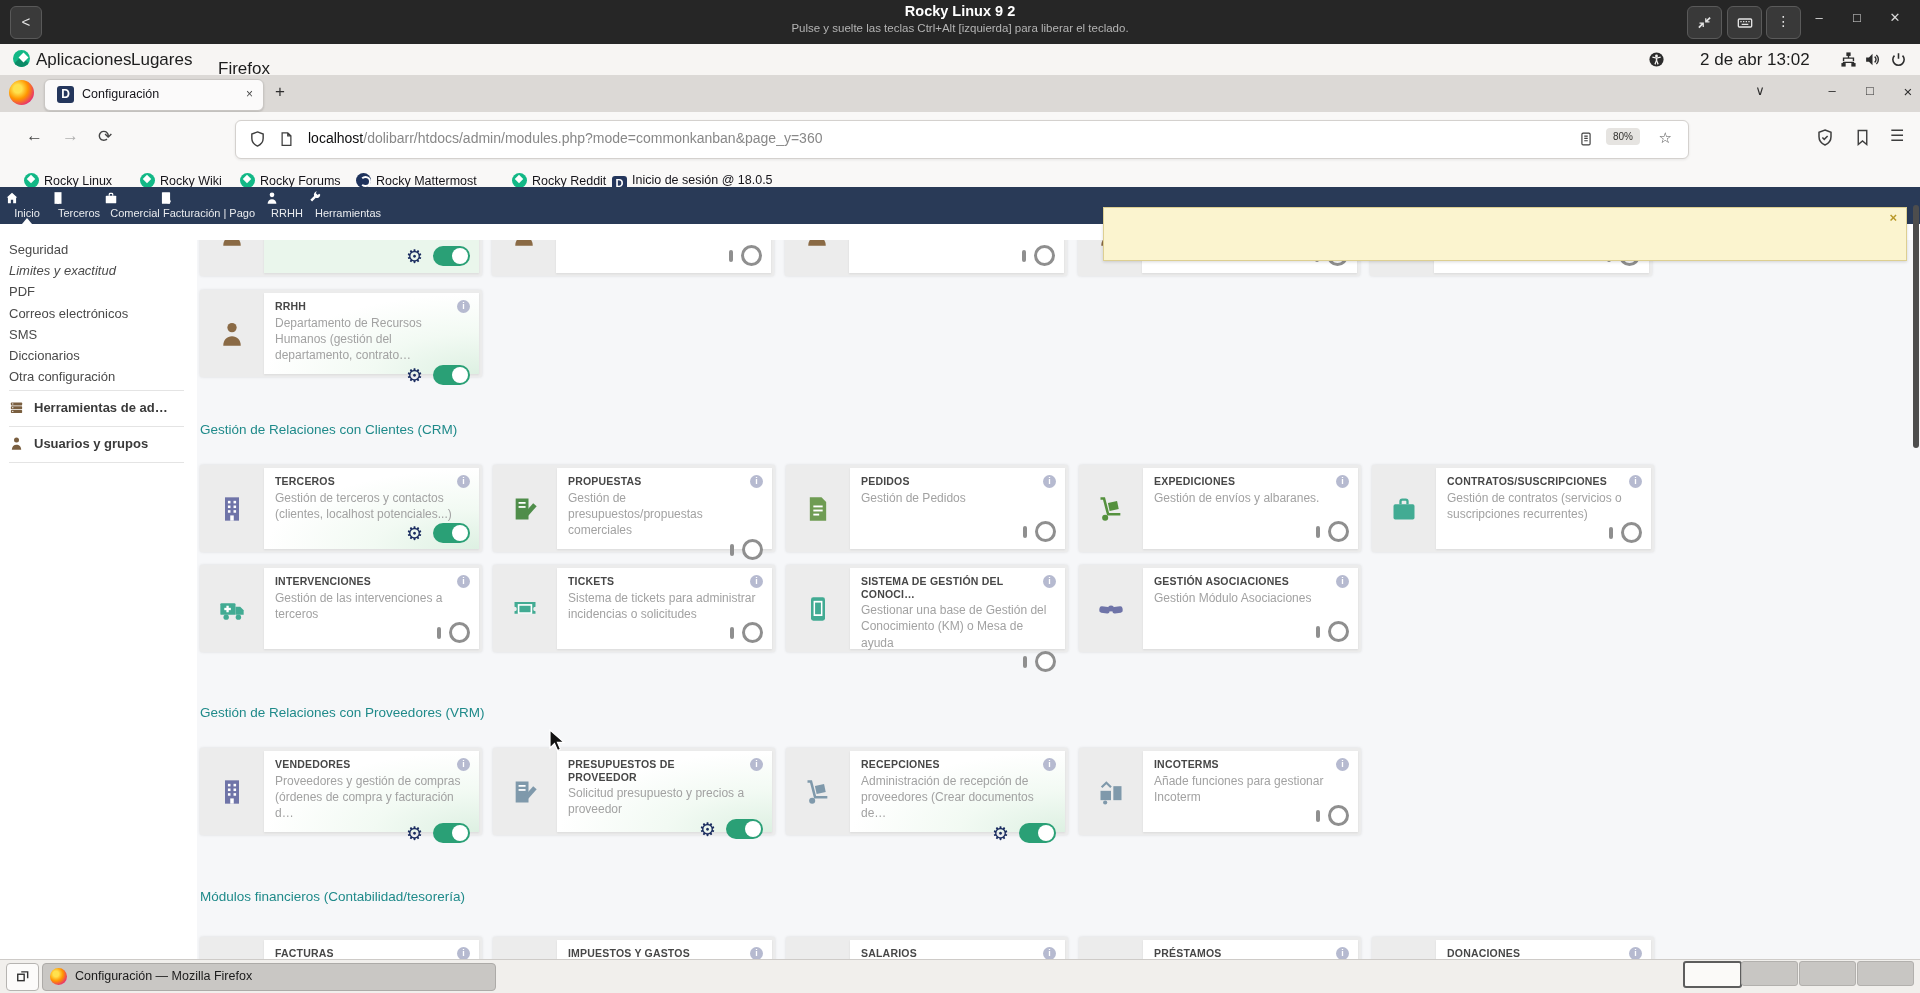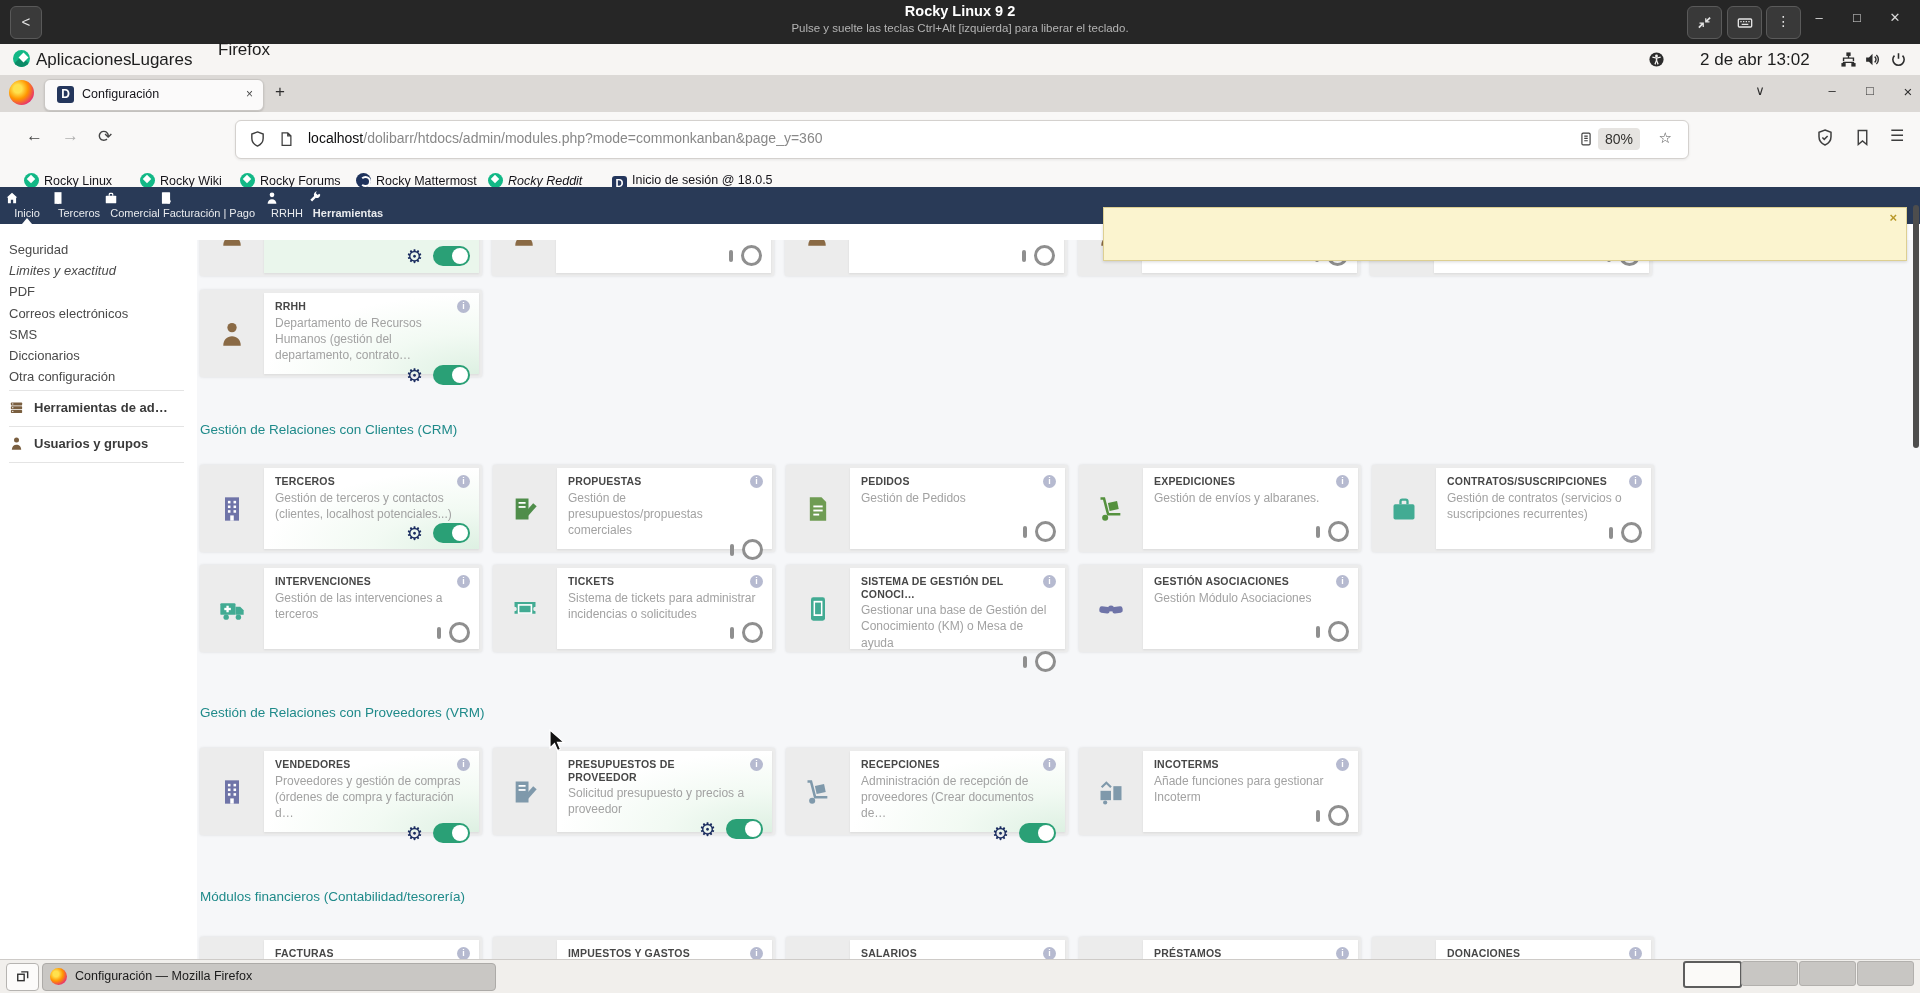--- a/index.html
+++ b/index.html
@@ -37,21 +37,21 @@
   #toolbar{position:absolute;left:0;top:112px;width:1920px;height:54px;background:#f9f8f7;}
   .navic{position:absolute;top:126px;font-size:17px;color:#454545;}
   #urlbar{position:absolute;left:235px;top:120px;width:1452px;height:37px;background:#fff;
     border:1px solid #d4d1ce;border-radius:6px;box-shadow:0 1px 3px rgba(0,0,0,.08);}
   #urlbar .shield{position:absolute;left:13px;top:9px;}
   #urlbar .doc{position:absolute;left:43px;top:9px;}
   #urltext{position:absolute;left:72px;top:9px;font-size:14px;color:#888;white-space:nowrap;}
   #urltext b{color:#0c0c0d;font-weight:normal;}
   #reader-ic{position:absolute;right:95px;top:9px;}
   #zoom-pill{position:absolute;right:48px;top:7px;background:#e6e4e1;border-radius:4px;
-    padding:3px 7px;font-size:14px;color:#33322f;}
+    padding:3px 7px;font-size:10px;color:#33322f;}
   #star-ic{position:absolute;right:16px;top:8px;font-size:15px;color:#4c4c4c;}
   .tbric{position:absolute;top:128px;color:#3e3e3e;}
   #bookmarksbar{position:absolute;left:0;top:166px;width:1920px;height:32px;background:#f9f8f7;border-bottom:1px solid #dad7d4;}
   .bm{position:absolute;top:7px;height:18px;font-size:12.5px;color:#15141a;white-space:nowrap;}
   .bm .bmic{display:inline-block;width:15px;height:15px;border-radius:50%;vertical-align:-3px;margin-right:5px;position:relative;}
   .bmic.rocky{background:#12b886;}
   .bmic.rocky:after{content:"";position:absolute;left:4px;top:3px;width:6px;height:6px;background:#fff;transform:rotate(45deg);}
   .bmic.mattermost{background:#1e325c;}
   .bmic.mattermost:after{content:"";position:absolute;left:4px;top:3px;width:7px;height:7px;border:2px solid #fff;border-radius:50%;border-left-color:transparent;}
   .bmic.dolibarr{border-radius:3px;background:#24365c;color:#fff;font-size:11px;font-weight:bold;text-align:center;line-height:15px;}
@@ -137,21 +137,21 @@
     <div class="vmbtn" style="left:1766px">⋮</div>
     <div class="vmwin" style="left:1806px">–</div>
     <div class="vmwin" style="left:1844px">□</div>
     <div class="vmwin" style="left:1882px">✕</div>
   </div>
 
   <div id="gnomebar"></div>
   <div id="rocky-logo"></div>
   <div class="gn-item" style="left:36px;top:50px">Aplicaciones</div>
   <div class="gn-item" style="left:131px;top:50px">Lugares</div>
-  <div class="gn-item" style="left:218px;top:40px">Firefox</div>
+  <div class="gn-item" style="left:218px;top:59px">Firefox</div>
   <div class="gn-right-ic" style="left:1648px">
     <svg width="17" height="17" viewBox="0 0 24 24">
         <circle cx="12" cy="12" r="10" fill="#2c2c2c"></circle>
         <circle cx="12" cy="7" r="2" fill="#f7f5f3"></circle>
         <path fill="#f7f5f3" d="M6 9.5l5 1v3l-2 5 1.7.8 1.3-4h.1l1.3 4 1.7-.8-2-5v-3l5-1-.4-1.6L12 9 6.4 7.9z"></path>
       </svg>
   </div>
   <div class="gn-item" style="left:1700px;top:50px">2 de abr 13:02</div>
   <div class="gn-right-ic" style="left:1840px">
     <svg width="17" height="17" viewBox="0 0 24 24">
@@ -222,21 +222,21 @@
         <path fill="none" stroke="#3e3e3e" stroke-width="2" d="M6 2h12v20l-6-5-6 5z"></path>
       </svg>
   </div>
   <div class="tbric" style="left:1890px;font-size:16px;top:126px">☰</div>
 
   <div id="bookmarksbar">
       <div class="bm" style="left: 24px;"><span class="bmic rocky"></span><span>Rocky Linux</span></div>
       <div class="bm" style="left: 140px;"><span class="bmic rocky"></span><span>Rocky Wiki</span></div>
       <div class="bm" style="left: 240px;"><span class="bmic rocky"></span><span>Rocky Forums</span></div>
       <div class="bm" style="left: 356px;"><span class="bmic mattermost"></span><span>Rocky Mattermost</span></div>
-      <div class="bm" style="left: 488px; font-style: italic;"><span class="bmic rocky"></span><span>Rocky Reddit</span></div>
+      <div class="bm" style="left: 512px;"><span class="bmic rocky"></span><span>Rocky Reddit</span></div>
       <div class="bm" style="left: 612px;"><span class="bmic dolibarr">D</span><span>Inicio de sesión @ 18.0.5</span></div>
     </div>
 
   <div id="dmenu">
       <div class="mtab active" style="left: 5px; width: 44px;">
         <span class="mic" style="color: rgb(255, 255, 255);">
           <svg width="14" height="14" viewBox="0 0 24 24" fill="currentColor">
             <path d="M12 3L3 11h2v10h5v-6h4v6h5V11h2z"></path>
           </svg>
         </span>
@@ -285,21 +285,21 @@
       </div>
       <div class="mtab" style="left: 265px; width: 44px;">
         <span class="mic" style="color: rgb(255, 255, 255);">
           <svg width="14" height="14" viewBox="0 0 24 24" fill="currentColor">
             <circle cx="12" cy="6.5" r="4"></circle>
             <path d="M4.5 22c0-5 3.3-8 7.5-8s7.5 3 7.5 8z"></path>
           </svg>
         </span>
         <span class="mlbl">RRHH</span>
       </div>
-      <div class="mtab" style="left: 308px; width: 80px; font-weight: bold;">
+      <div class="mtab" style="left: 308px; width: 80px;">
         <span class="mic" style="color: rgb(255, 255, 255);">
           <svg width="14" height="14" viewBox="0 0 24 24" fill="currentColor">
             <path d="M21 6.5a5.5 5.5 0 01-7.7 5L7 18l-3-3 6.5-6.3A5.5 5.5 0 0115.5 1l-2.4 2.4 3.5 3.5L19 4.5c.9.5 1.6 1.2 2 2z"></path>
           </svg>
         </span>
         <span class="mlbl">Herramientas</span>
       </div>
     </div>
 
   <div id="sidebar">

